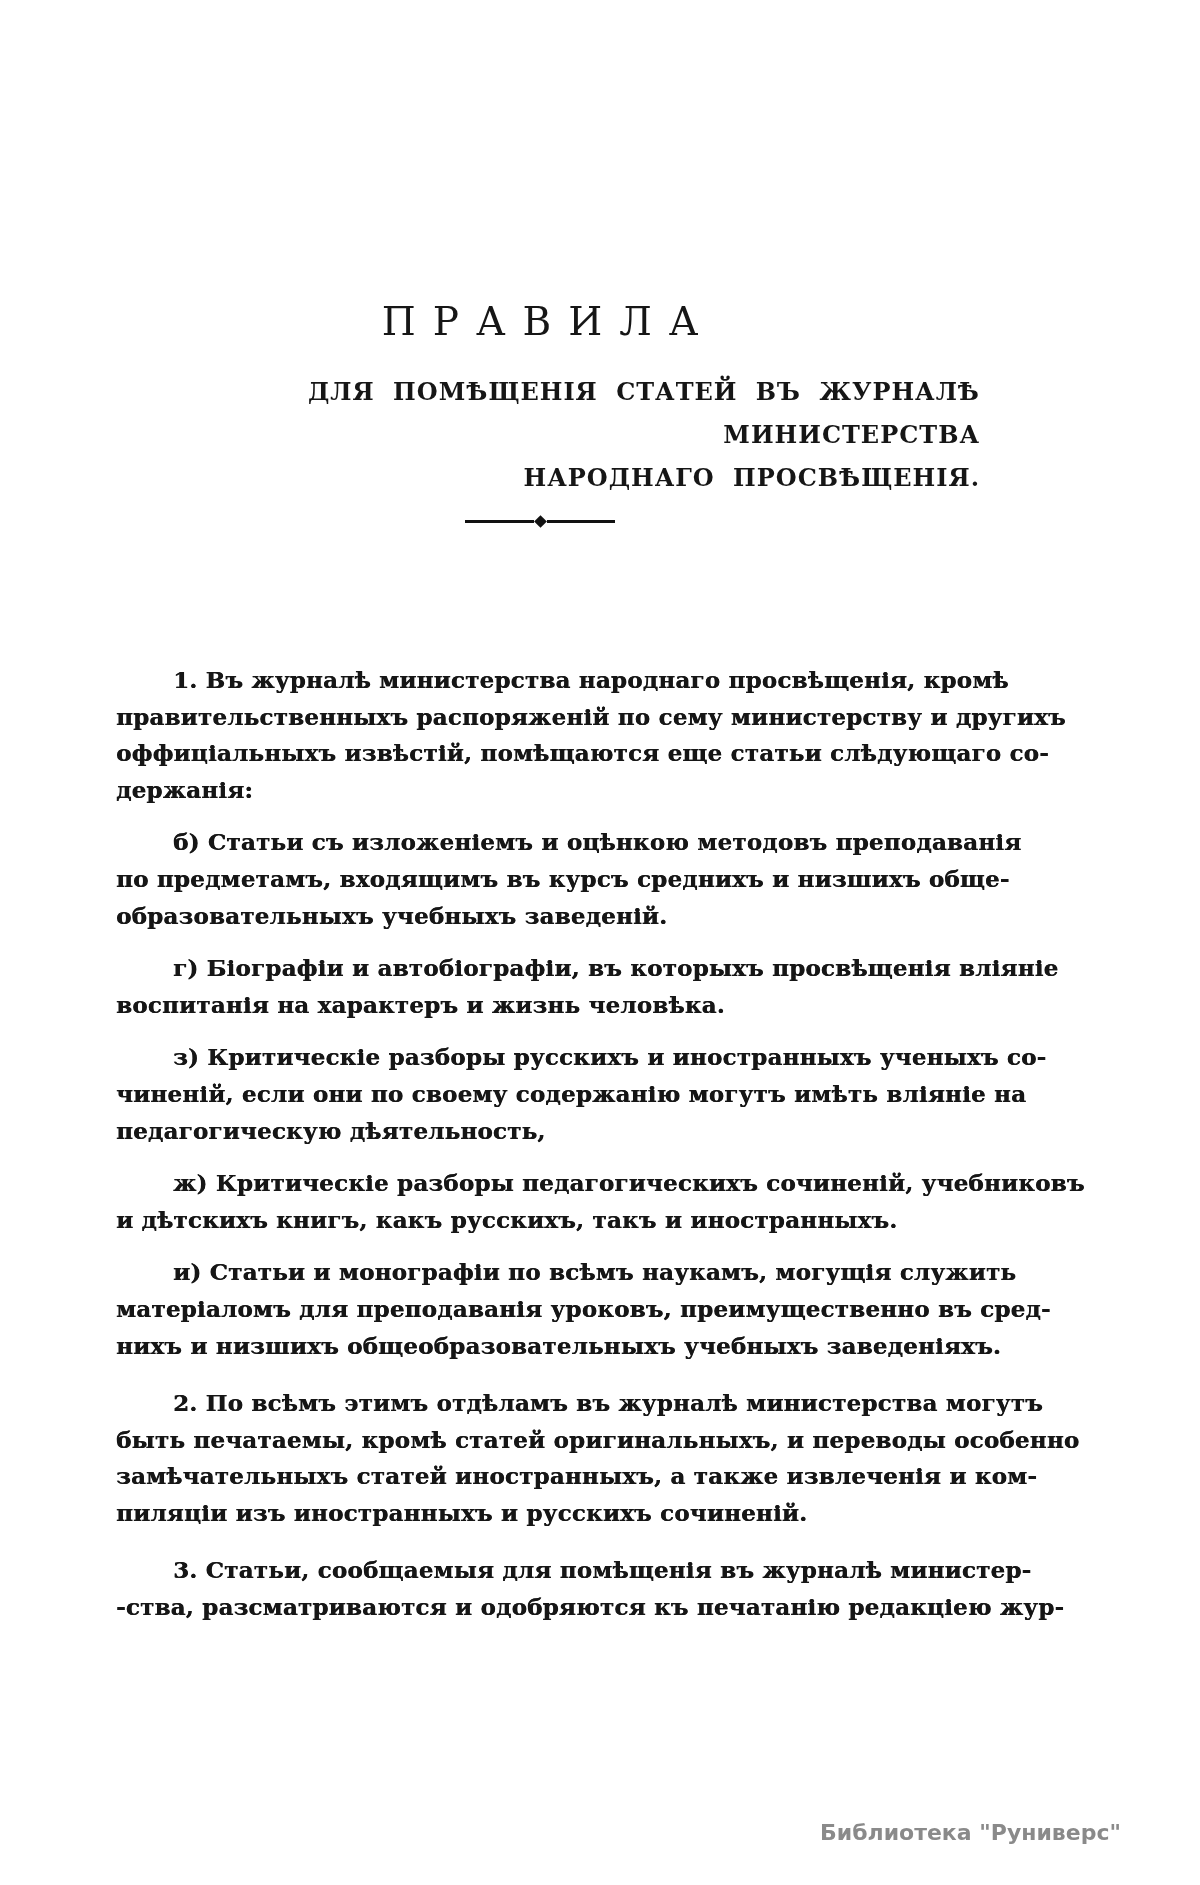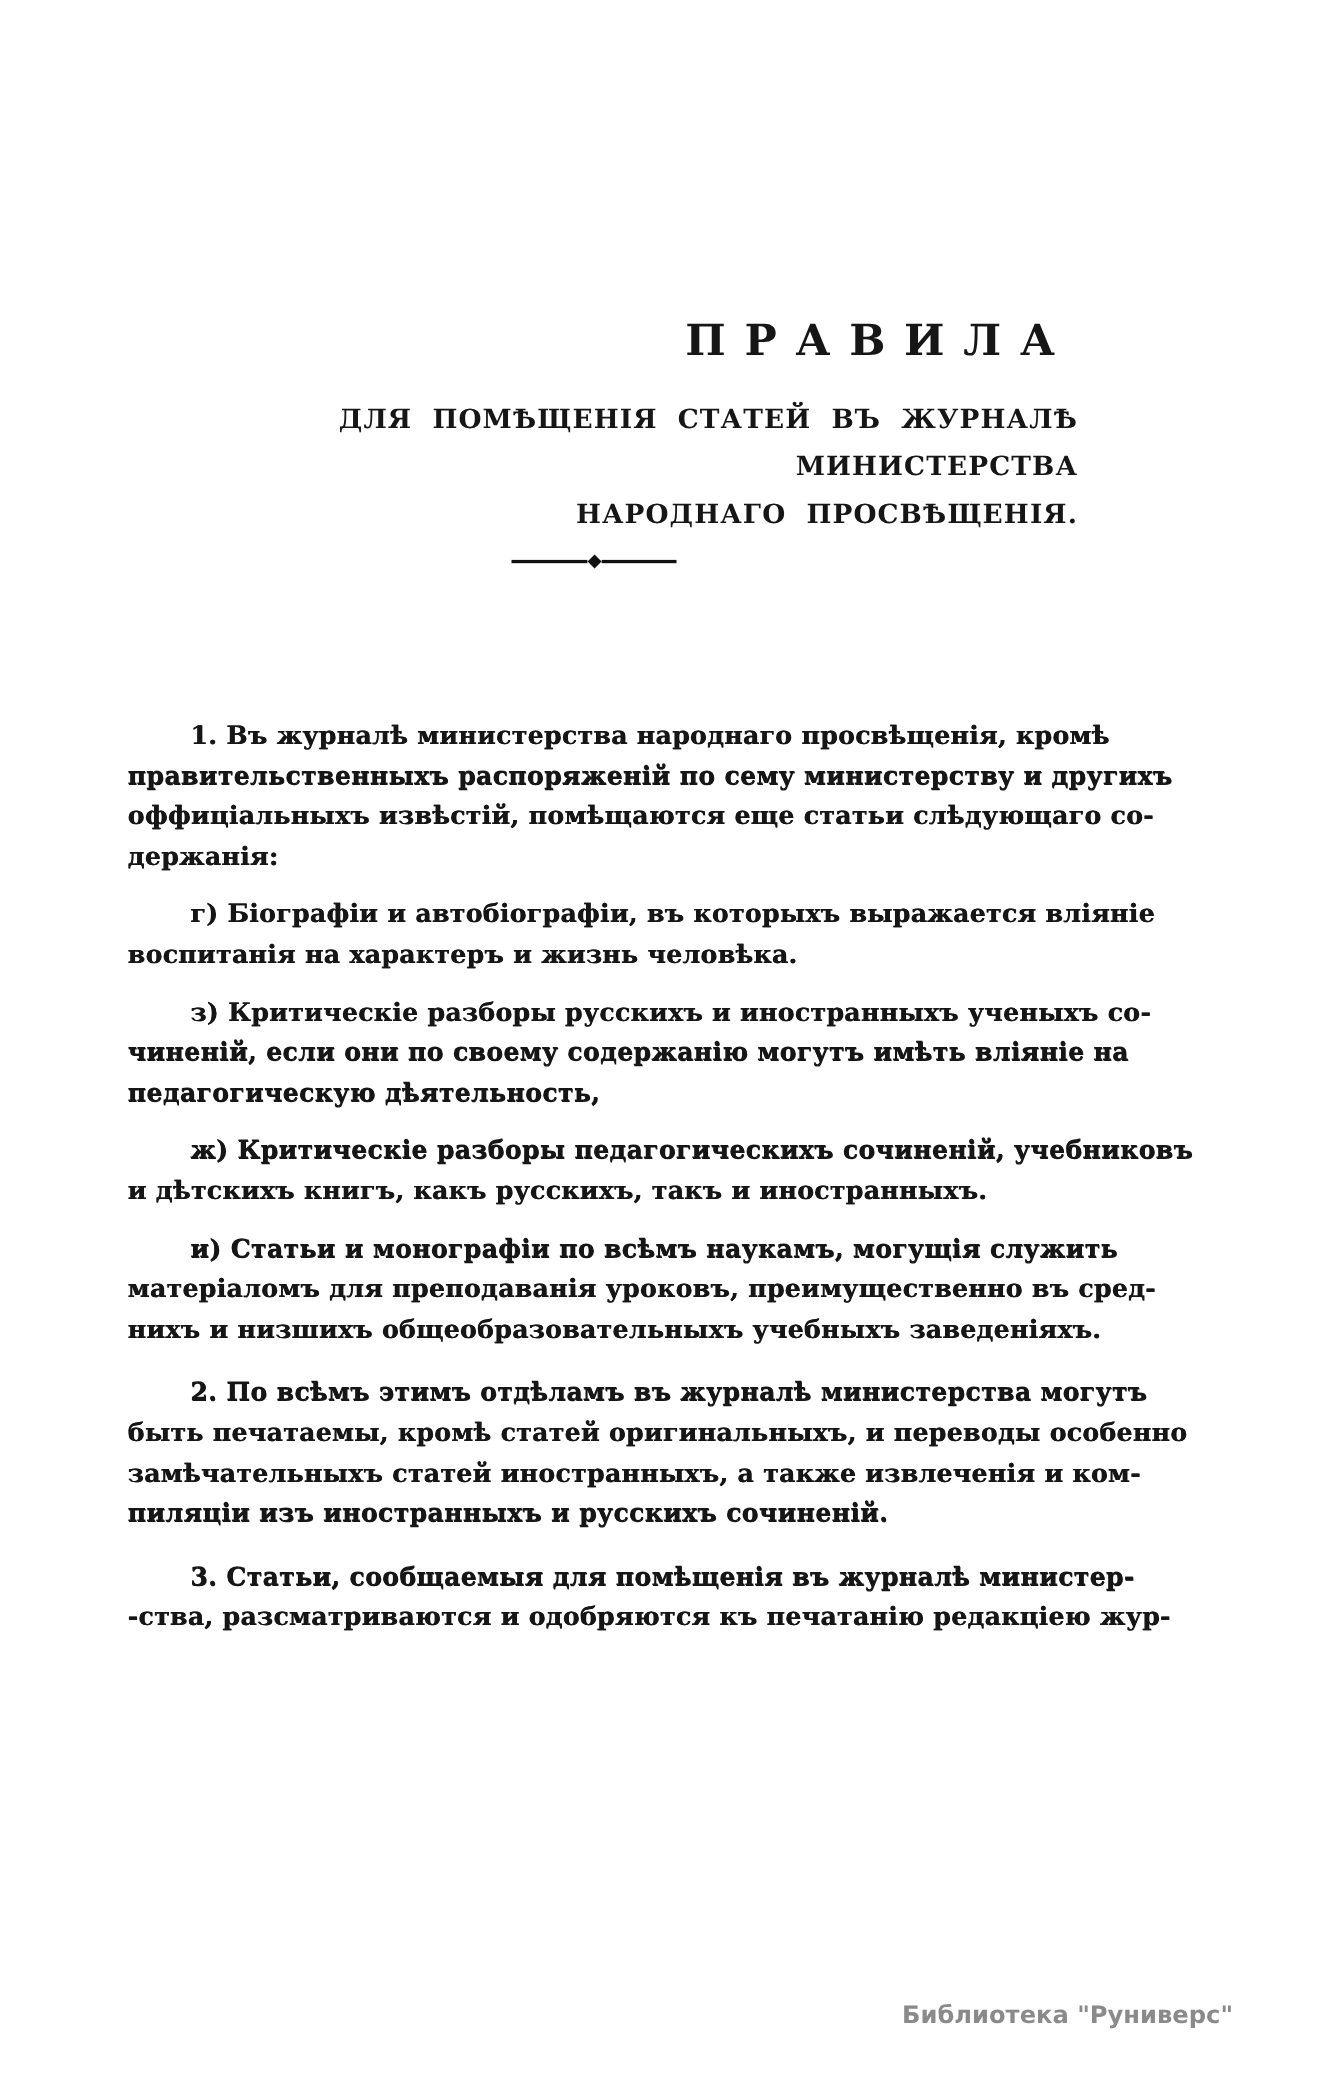--- a/index.html
+++ b/index.html
@@ -15,26 +15,26 @@
   }
 
   .text-block {
     position: absolute;
     left: 100px;
     top: 283px;
     width: 880px;
   }
 
   .title {
-    margin: 4px;
+    margin: 16px;
     font-size: 39px;
-    font-weight: 700;
+    font-weight: 400;
     letter-spacing: 17px;
     text-indent: 17px; 
-    text-align: right;
+    text-align: center;
     white-space: pre;
   }
 
   .subtitle {
     margin-top: 26px;
     font-size: 24px;
     font-weight: 700;
     line-height: 43px;
     letter-spacing: 1px;
     word-spacing: 9px;
@@ -103,21 +103,24 @@
       <span class="rule"></span>
       <span class="diamond"></span>
       <span class="rule"></span>
     </div>
 
     <div class="body">
       <p class="para">1. Въ журналѣ министерства народнаго просвѣщенія, кромѣ
 правительственныхъ распоряженій по сему министерству и другихъ
 оффиціальныхъ извѣстій, помѣщаются еще статьи слѣдующаго со-
 держанія:</p>
-      <p class="para">г) Біографіи и автобіографіи, въ которыхъ выражается вліяніе
+      <p class="para">б) Статьи съ изложеніемъ и оцѣнкою методовъ преподаванія
+по предметамъ, входящимъ въ курсъ среднихъ и низшихъ обще-
+образовательныхъ учебныхъ заведеній.</p>
+      <p class="para">г) Біографіи и автобіографіи, въ которыхъ просвѣщенія вліяніе
 воспитанія на характеръ и жизнь человѣка.</p>
       <p class="para">з) Критическіе разборы русскихъ и иностранныхъ ученыхъ со-
 чиненій, если они по своему содержанію могутъ имѣть вліяніе на
 педагогическую дѣятельность,</p>
       <p class="para">ж) Критическіе разборы педагогическихъ сочиненій, учебниковъ
 и дѣтскихъ книгъ, какъ русскихъ, такъ и иностранныхъ.</p>
       <p class="para">и) Статьи и монографіи по всѣмъ наукамъ, могущія служить
 матеріаломъ для преподаванія уроковъ, преимущественно въ сред-
 нихъ и низшихъ общеобразовательныхъ учебныхъ заведеніяхъ.</p>
       <p class="para gap">2. По всѣмъ этимъ отдѣламъ въ журналѣ министерства могутъ

